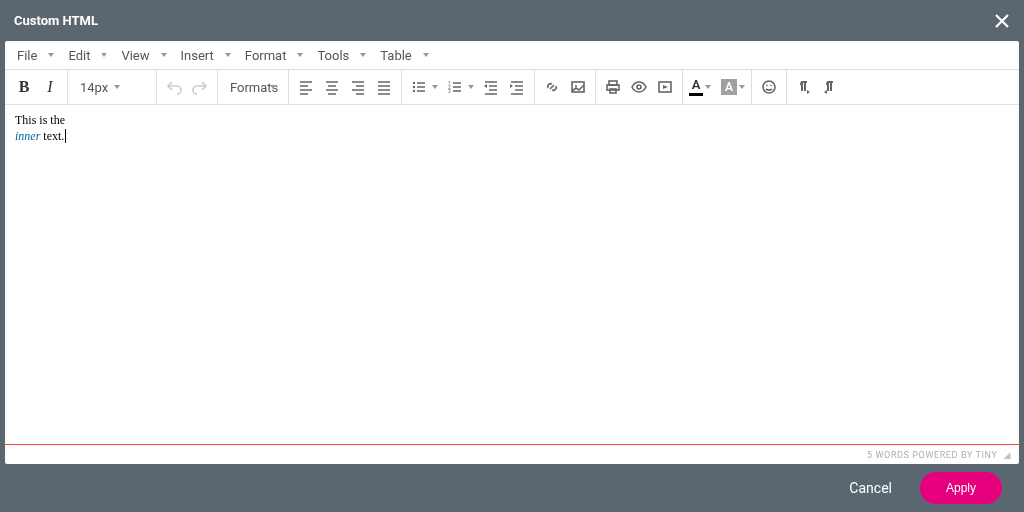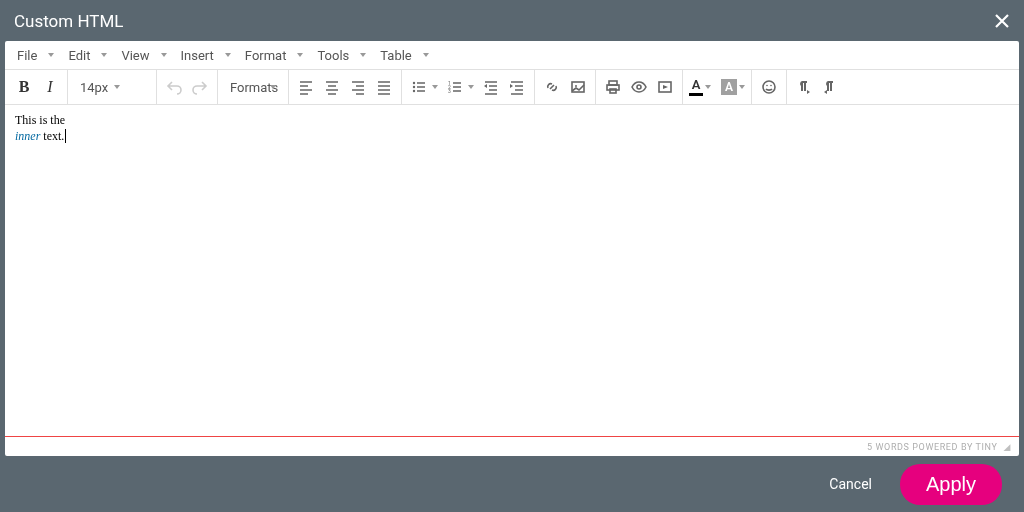--- a/index.html
+++ b/index.html
@@ -20,22 +20,22 @@
   }
   .titlebar {
     height: 41px;
     display: flex;
     align-items: center;
     justify-content: space-between;
     padding: 0 12px 0 14px;
     color: #fff;
   }
   .titlebar-title {
-    font-size: 17px;
-    font-weight: 400;
+    font-size: 13px;
+    font-weight: 700;
   }
   .close-x {
     width: 20px; height: 20px;
     display:flex; align-items:center; justify-content:center;
     cursor:pointer;
   }
   .close-x svg { stroke:#fff; stroke-width:2.2; }
   .editor-wrap {
     background:#fff;
     margin: 0 5px;
@@ -157,37 +157,37 @@
     font-size:9px;
     letter-spacing:0.6px;
     color:#aeaeae;
   }
   .resize-grip {
     margin-left:6px;
     color:#c0c0c0;
   }
   
   .footer {
-    height:56px;
+    height:48px;
     display:flex;
     align-items:center;
     justify-content:flex-end;
     gap:18px;
     padding:0 22px;
   }
   .btn-cancel {
     color:#fff;
     font-size:14px;
     cursor:pointer;
     padding:8px 10px;
   }
   .btn-apply {
     background:#e6007e;
     color:#fff;
-    font-size:20px;
+    font-size:12px;
     border:none;
     border-radius:20px;
     padding:9px 26px;
     cursor:pointer;
     font-weight:500;
   }
 </style>
 </head>
 <body>
 

